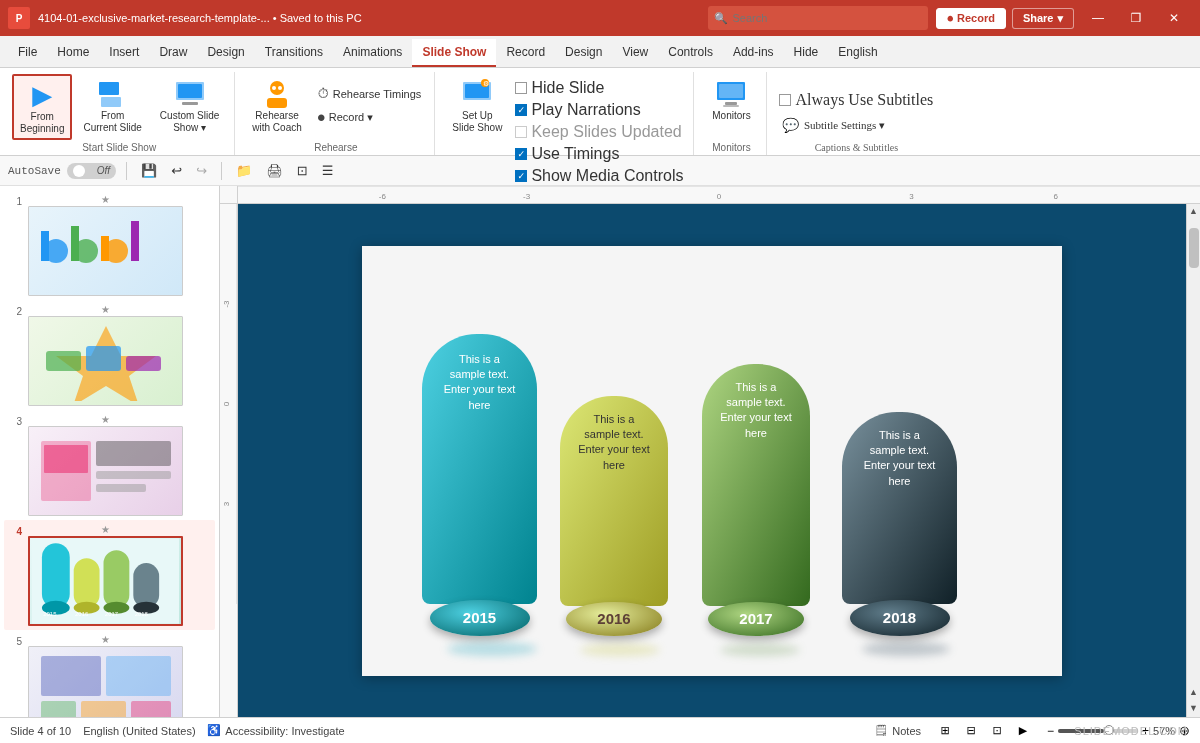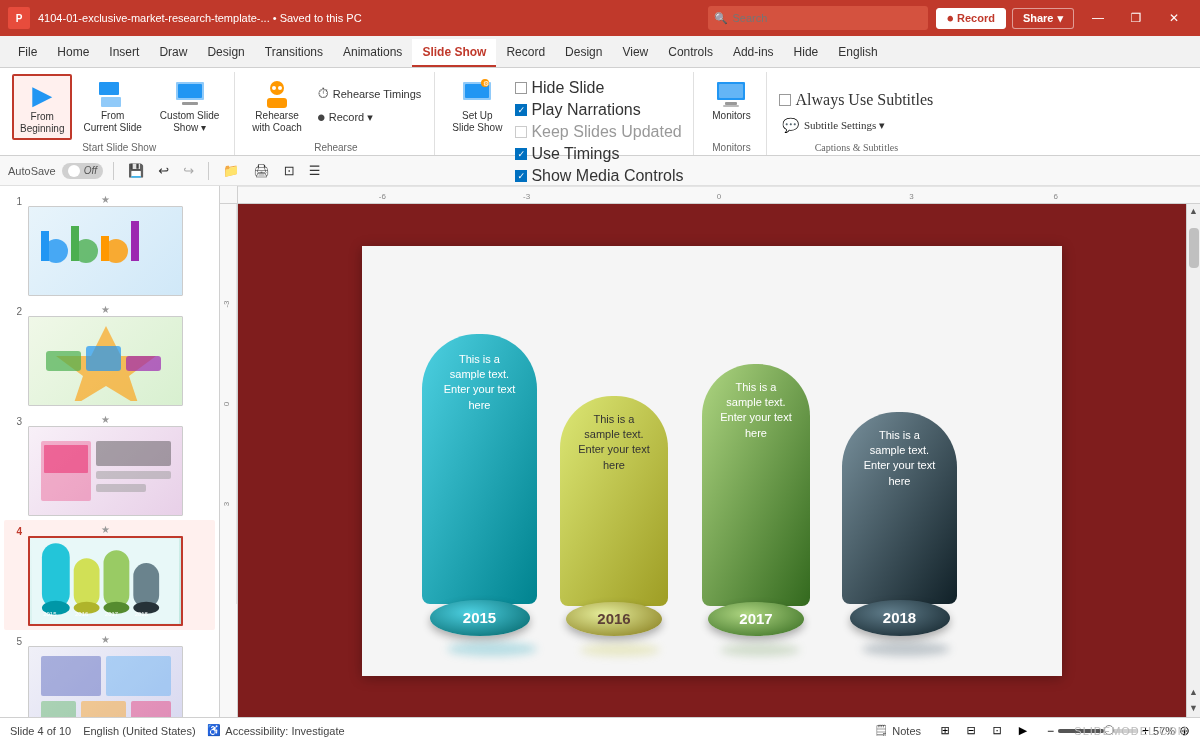--- a/index.html
+++ b/index.html
@@ -132,23 +132,23 @@
     .toolbar {
       background: #f8f8f8;
       height: 30px;
       display: flex;
       align-items: center;
       padding: 0 8px;
       gap: 6px;
       border-bottom: 1px solid #e0e0e0;
     }
     .toolbar-btn { cursor: pointer; padding: 2px 4px; border-radius: 2px; color: #333; font-size: 13px; }
-    .autosave-label { font-size: 11px; color: #555; }
+    .autosave-label { font-size: 11px; color: #555; font-family: Liberation Mono, monospace; }
     .toggle-switch {
-      display: flex; align-items: center; gap: 4px;
+      display: flex; align-items: center; gap: 12px;
       background: #d0d0d0; border-radius: 10px;
       padding: 2px 6px; font-size: 10px; color: #555;
       cursor: pointer;
       font-style: italic;
     }
     .toggle-dot { width: 12px; height: 12px; background: white; border-radius: 50%; }
     .toolbar-sep { width: 1px; height: 18px; background: #ccc; margin: 0 4px; }
 
     
     .main-area {
@@ -218,21 +218,21 @@
     .canvas-wrapper {
       flex: 1;
       display: flex;
       flex-direction: column;
       position: relative;
       overflow: hidden;
     }
     .canvas-area {
       flex: 1;
       display: flex;
-      background: #7f1d1d;
+      background: #0c4a6e;
       position: relative;
       overflow: hidden;
     }
     .slide-canvas {
       background: white;
       width: 700px;
       height: 430px;
       position: absolute;
       top: 50%;
       left: 50%;

